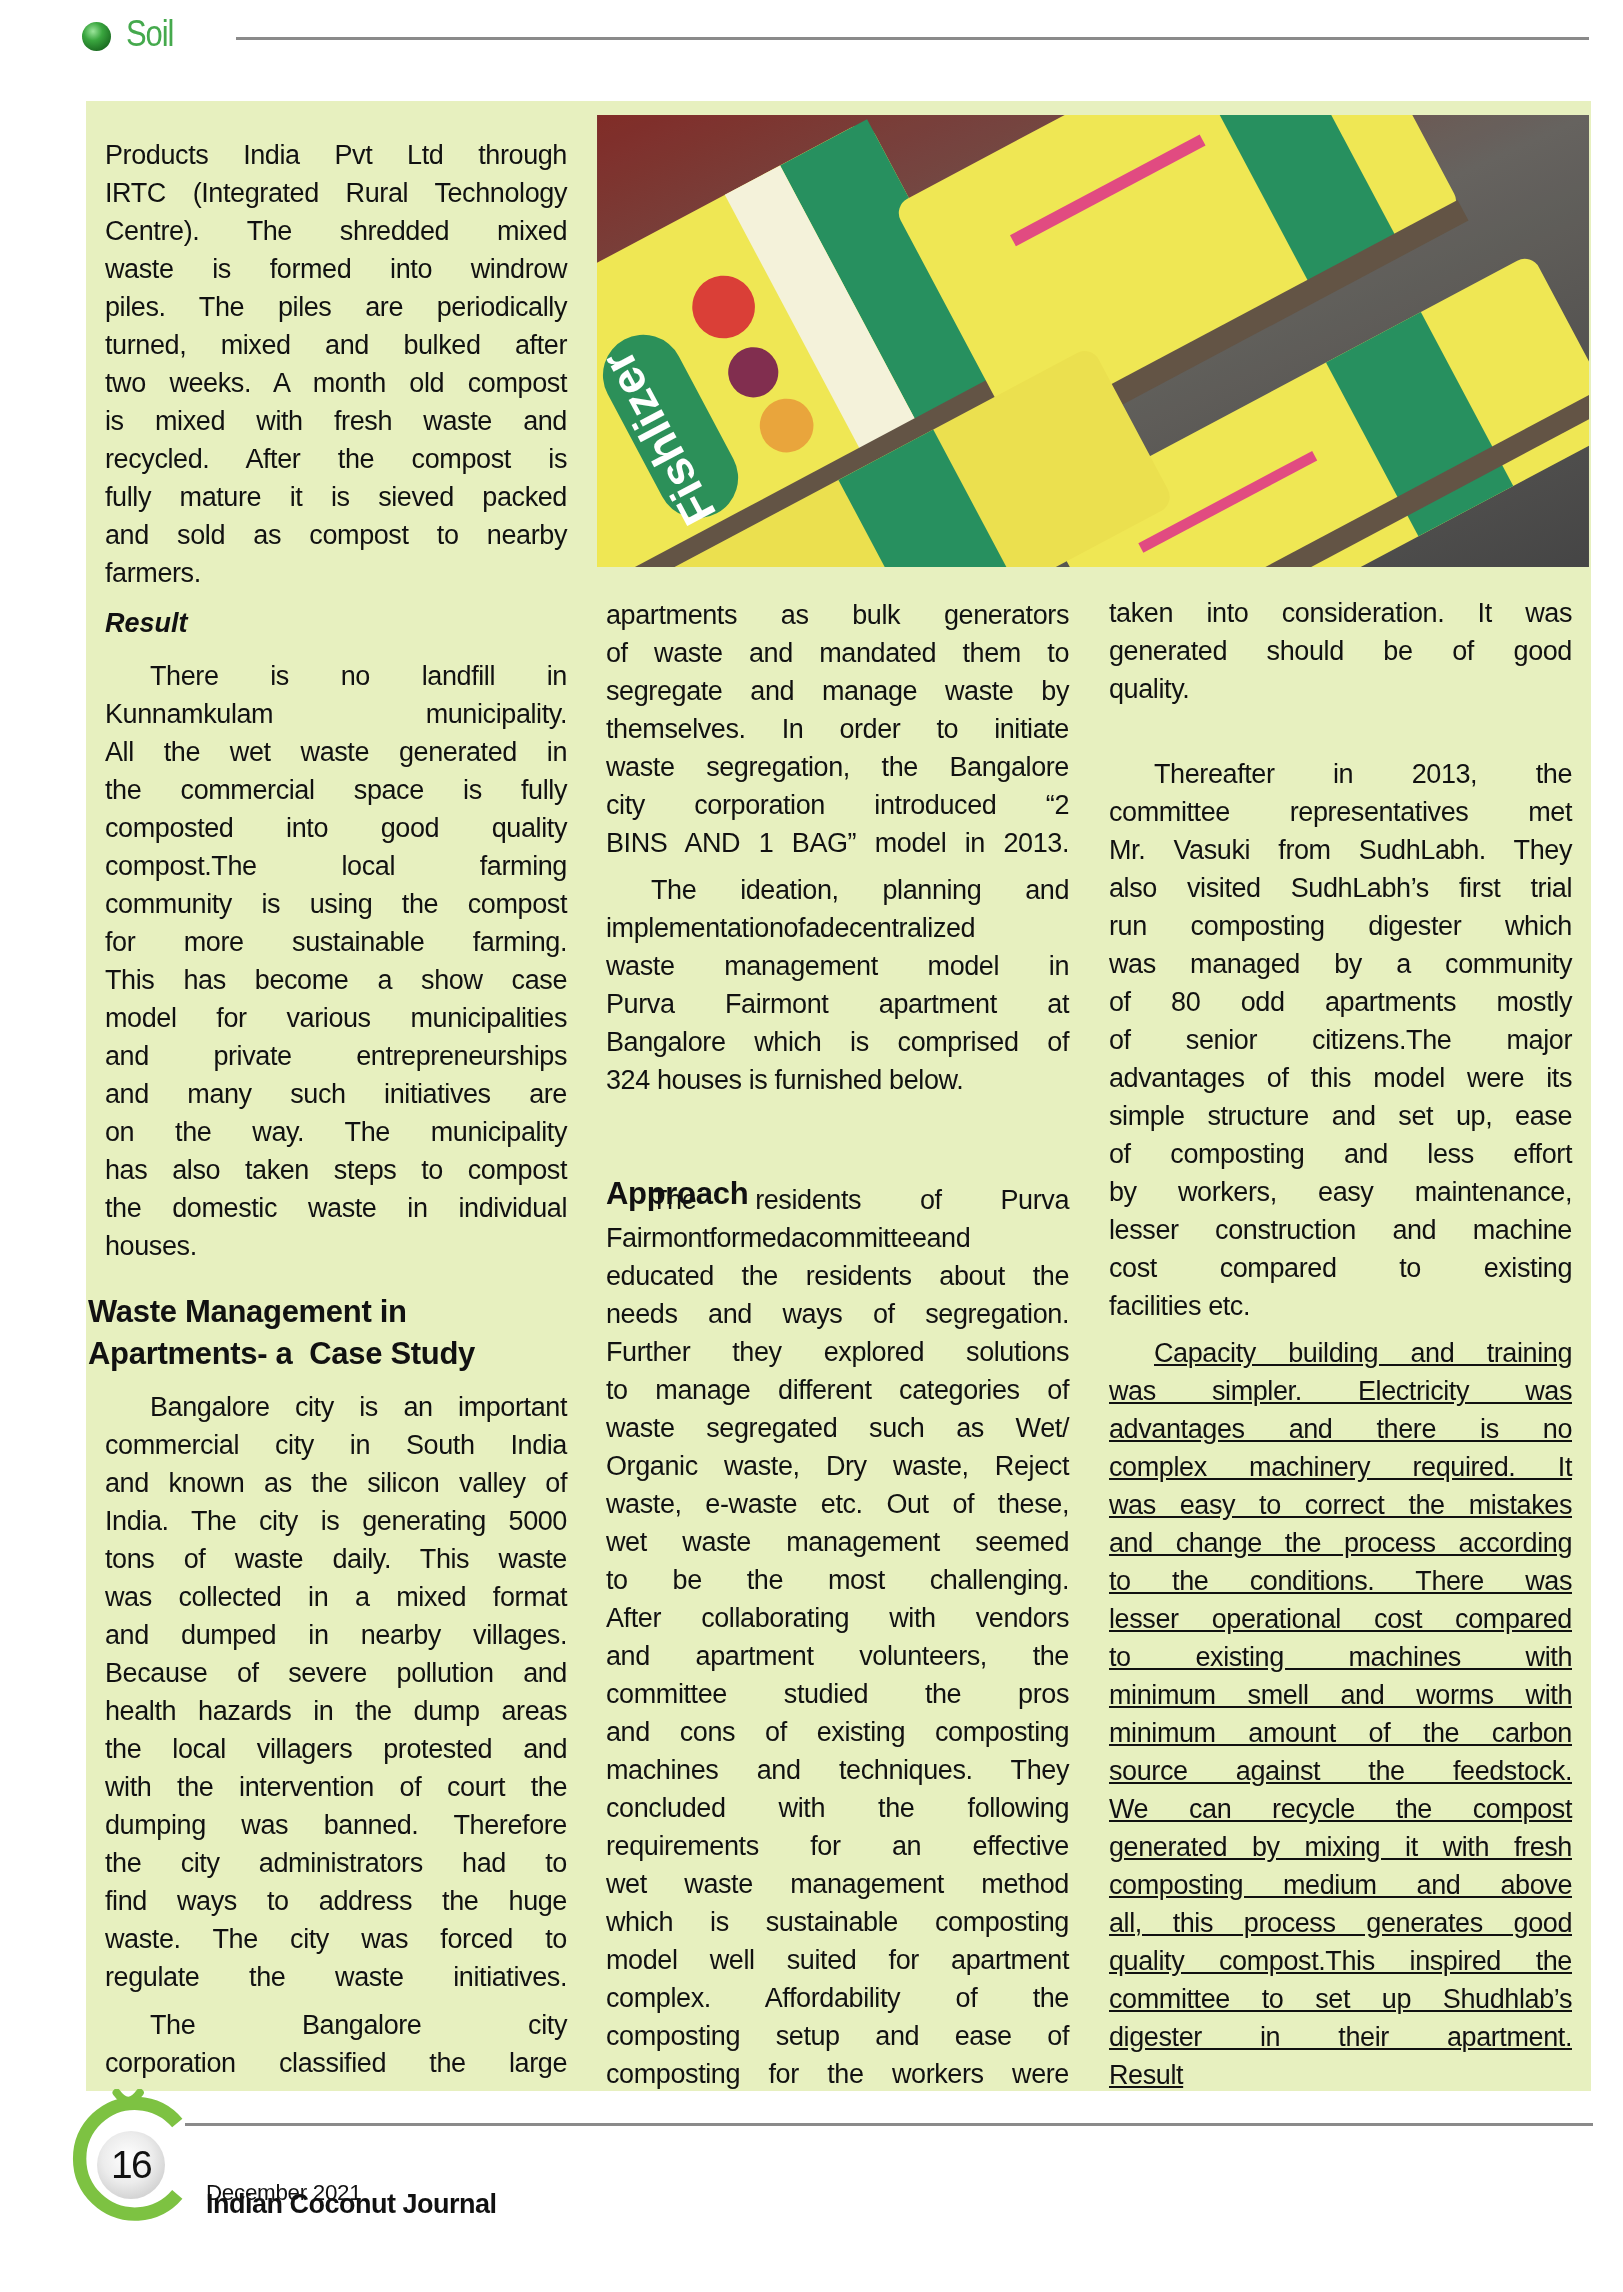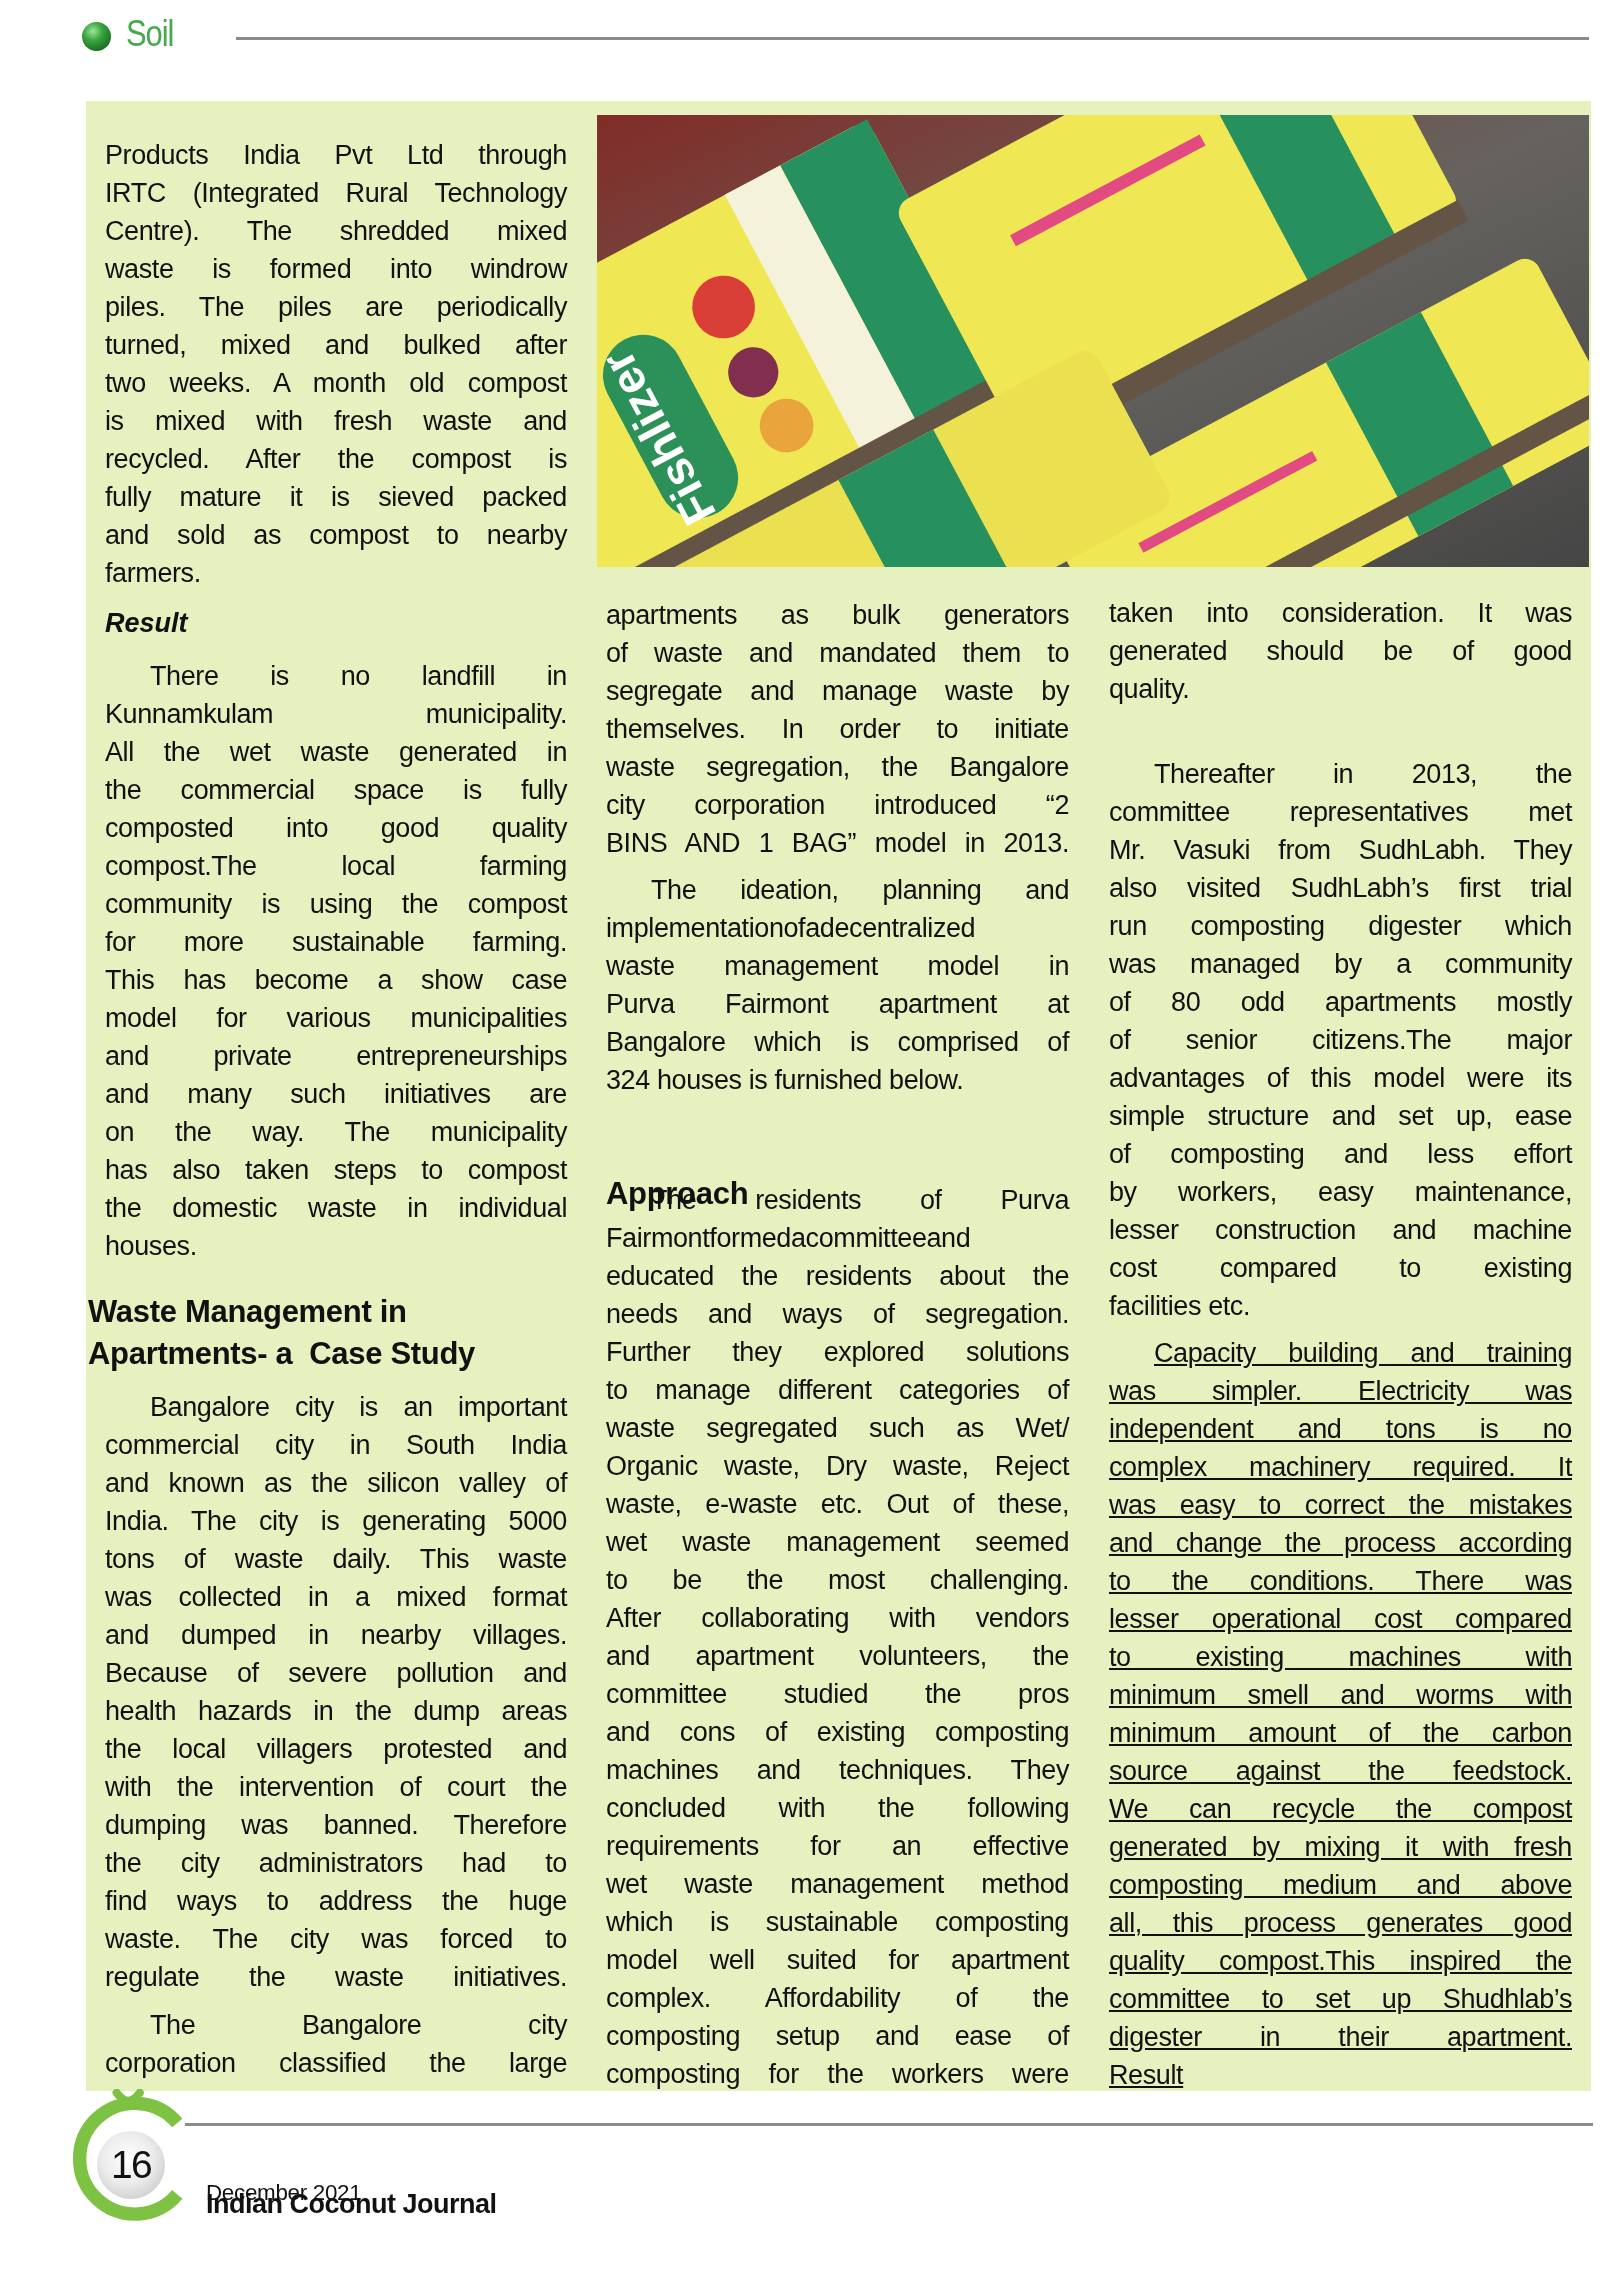--- a/index.html
+++ b/index.html
@@ -237,21 +237,21 @@
   <div class="line">of composting and less effort</div>
   <div class="line">by workers, easy maintenance,</div>
   <div class="line">lesser construction and machine</div>
   <div class="line">cost compared to existing</div>
   <div class="line last">facilities etc.</div>
 </div>
 
 <div class="col" style="left:1109px; top:1334px; width:463px;text-decoration:underline;">
   <div class="line indent">Capacity building and training</div>
   <div class="line">was simpler. Electricity was</div>
-  <div class="line">independent and tons is no</div>
+  <div class="line">advantages and there is no</div>
   <div class="line">complex machinery required. It</div>
   <div class="line">was easy to correct the mistakes</div>
   <div class="line">and change the process according</div>
   <div class="line">to the conditions. There was</div>
   <div class="line">lesser operational cost compared</div>
   <div class="line">to existing machines with</div>
   <div class="line">minimum smell and worms with</div>
   <div class="line">minimum amount of the carbon</div>
   <div class="line">source against the feedstock.</div>
   <div class="line">We can recycle the compost</div>

